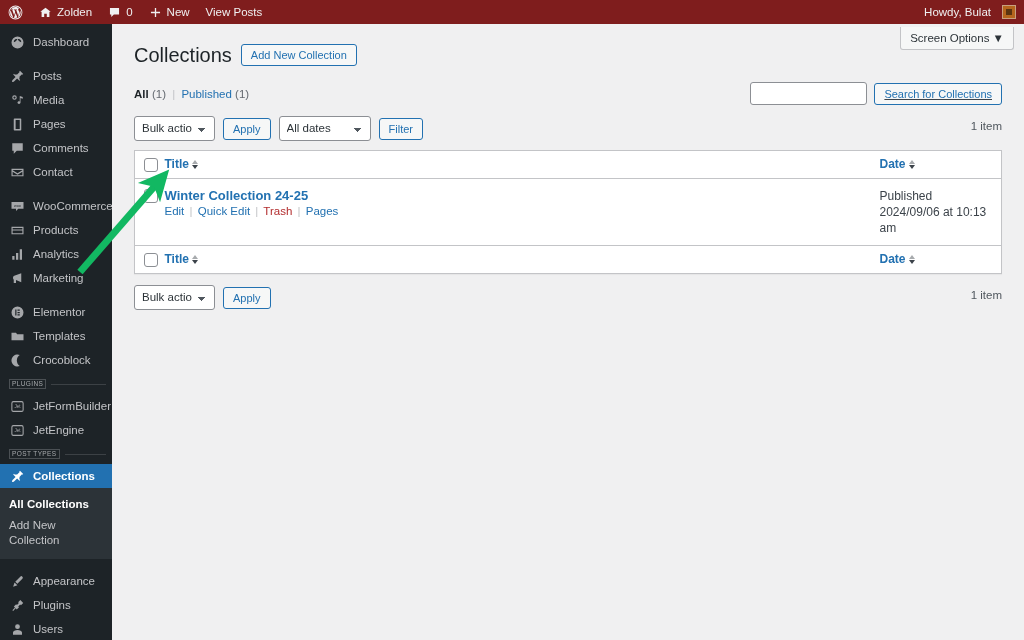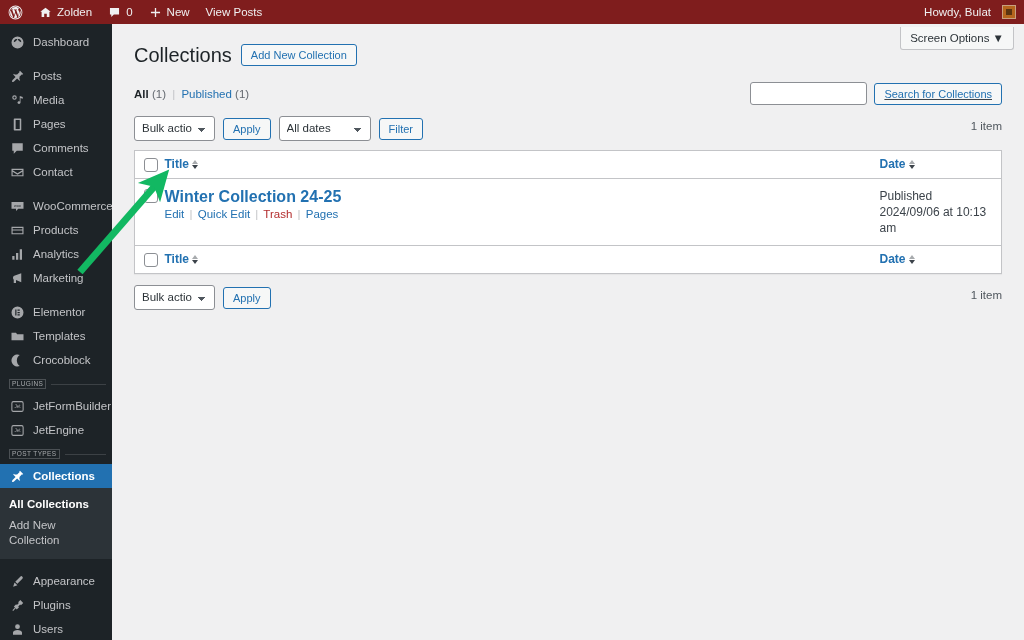--- a/index.html
+++ b/index.html
@@ -176,21 +176,21 @@
   .sort-arrows { display: inline-flex; flex-direction: column; gap: 1px; }
   .sort-arrows i {
     width: 0; height: 0; display: block;
     border-left: 3.5px solid transparent;
     border-right: 3.5px solid transparent;
   }
   .sort-arrows i.up { border-bottom: 4px solid #a7aaad; }
   .sort-arrows i.dn { border-top: 4px solid #3c434a; }
   tbody td { padding: 9px 8px 9px 0; }
   .row-title {
-    color: #2271b1; font-weight: 700; font-size: 16px;
+    color: #2271b1; font-weight: 700; font-size: 13px;
     text-decoration: none; display: inline-block;
   }
   .row-actions {
     margin-top: 2px; font-size: 11.5px; color: #50575e;
   }
   .row-actions a { color: #2271b1; text-decoration: none; margin-top: 24px; }
   .row-actions a.trash { color: #b32d2e; }
   .row-actions .sep { color: #c3c4c7; margin: 0 2px; }
   .date-status { color: #3c434a; font-size: 12px; line-height: 16px; }
   .date-val { color: #3c434a; font-size: 12px; line-height: 16px; }

